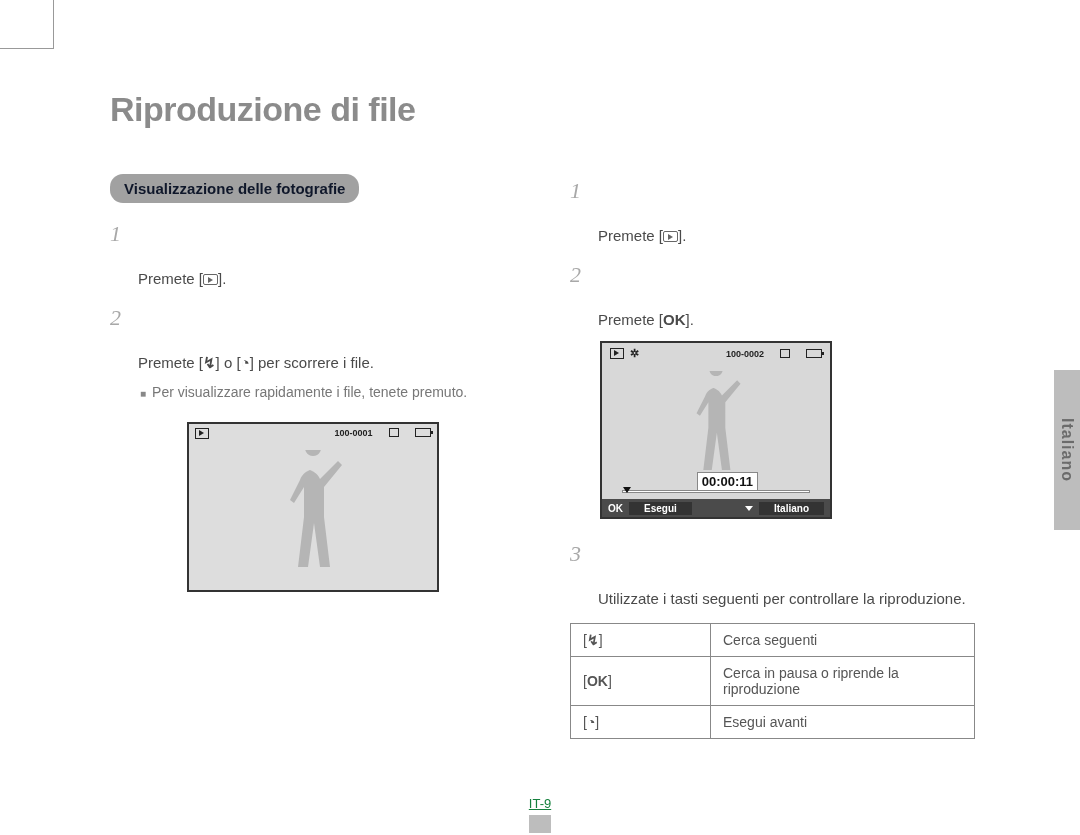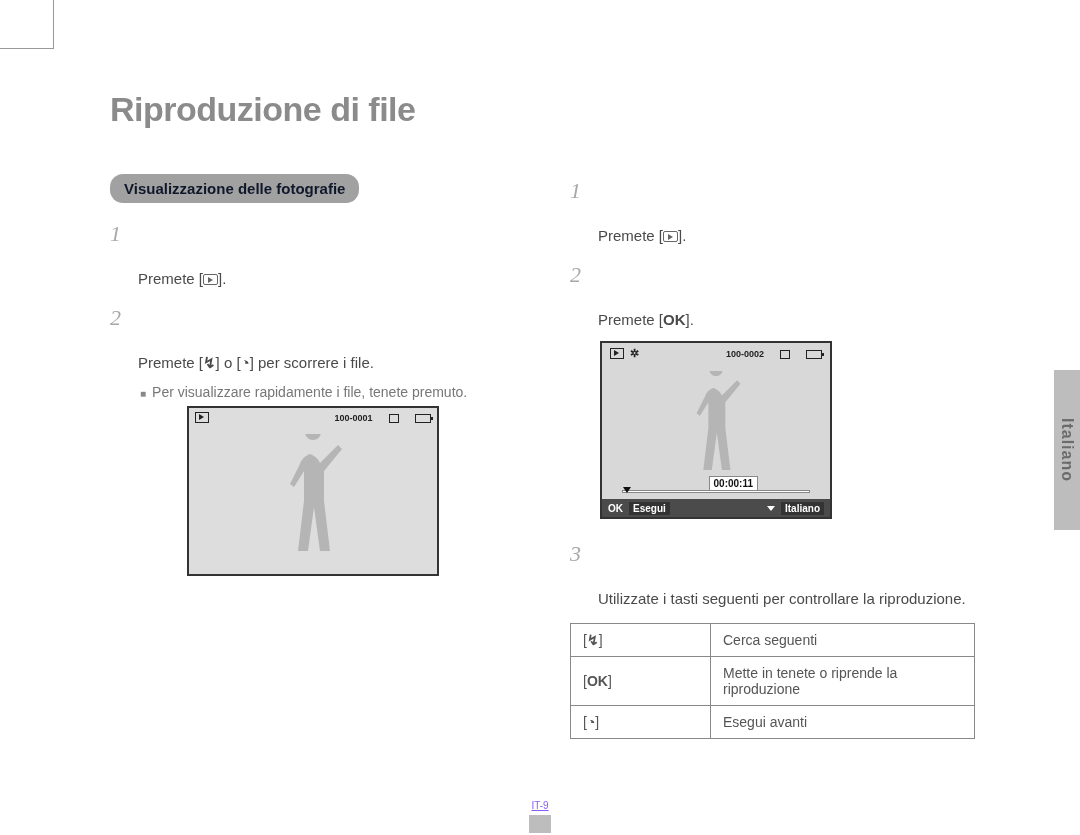--- a/index.html
+++ b/index.html
@@ -21,51 +21,51 @@
 .step-body { padding-top: 3px; margin-top: 48px; }
 .sub { margin-left: 30px; font-size: 14px; color: #777; margin-bottom: 4px; }
 .sub-bullet { font-size: 10px; margin-right: 6px; color: #888; }
 
 .icon-box { display: inline-block; border: 1px solid #666; border-radius: 2px; width: 15px; height: 11px; vertical-align: -1px; position: relative; }
 .icon-box::after { content:''; position:absolute; left:4px; top:2px; width:0; height:0; border-left:5px solid #666; border-top:3px solid transparent; border-bottom:3px solid transparent; }
 .icon-flash { font-weight: bold; }
 .icon-timer { font-weight: bold; display:inline-block; }
 .ok { font-weight: bold; }
 
-.lcd { width: 252px; height: 170px; border: 2px solid #333; margin: 6px auto 0; background: #ddd; position: relative; }
+.lcd { width: 252px; height: 170px; border: 2px solid #333; margin: 22px auto 0; background: #ddd; position: relative; }
 .lcd-top { position: absolute; top: 4px; left: 6px; right: 6px; display: flex; justify-content: space-between; font-size: 9px; font-weight: bold; color: #222; }
 .lcd-play { display:inline-block; width:14px; height:11px; border:1px solid #222; position:relative; }
 .lcd-play::after { content:''; position:absolute; left:3px; top:1px; width:0; height:0; border-left:5px solid #222; border-top:3px solid transparent; border-bottom:3px solid transparent; }
-.lcd-right { display:flex; gap:16px; align-items:flex-end; }
+.lcd-right { display:flex; gap:16px; align-items:flex-start; }
 .lcd-batt { display:inline-block; width:16px; height:9px; border:1px solid #222; position:relative; }
 .lcd-batt::after { content:''; position:absolute; right:-3px; top:2px; width:2px; height:3px; background:#222; }
 .silhouette { position:absolute; left:50%; bottom:10px; transform:translateX(-50%); }
 .silhouette svg { display:block; }
 
 .lcd2 { width: 232px; height: 178px; border: 2px solid #333; margin: 4px 0 18px 30px; background: #d8d8d8; position: relative; }
 .lcd2-inner { position:absolute; top: 18px; left:8px; right:8px; bottom: 38px; }
 .lcd2-top { position: absolute; top: 4px; left: 8px; right: 8px; display: flex; justify-content: space-between; font-size: 9px; font-weight: bold; color: #222; align-items:center; }
 .progress-holder { position:absolute; bottom: 24px; left: 20px; right: 20px; }
 .progress-bar { height: 3px; background: #fff; border:1px solid #888; position:relative; }
 .progress-bar .knob { position:absolute; left: 0; top:-4px; width:0;height:0; border-left:4px solid transparent; border-right:4px solid transparent; border-top:6px solid #111; }
-.timestamp { background:#fff; color:#111; font-size:10px; font-weight:bold; padding:1px 4px; border:1px solid #888; position:absolute; right: 72px; bottom: 26px; }
+.timestamp { background:#fff; color:#111; font-size:13px; font-weight:bold; padding:1px 4px; border:1px solid #888; position:absolute; right: 72px; bottom: 26px; }
 .soft-bar { position:absolute; bottom:0; left:0; right:0; height:18px; background:#4b4b4b; color:#fff; font-size:10px; display:flex; align-items:center; padding: 0 6px; gap:6px; }
 .soft-bar .ok2 { font-weight:bold; }
-.soft-bar .lbl { background:#333; padding:1px 4px; font-weight:bold; }
+.soft-bar .lbl { background:#333; padding:1px 15px; font-weight:bold; }
 .soft-bar .sep { flex:1; }
 .soft-bar .tri { display:inline-block; width:0;height:0; border-left:4px solid transparent; border-right:4px solid transparent; border-top:5px solid #fff; }
 
 .ctrl-table { width: 100%; border-collapse: collapse; margin-top: 12px; margin-left: 0; }
 .ctrl-table td { border: 1px solid #888; padding: 8px 12px; font-size: 14px; color: #555; vertical-align: middle; }
 .ctrl-table td:first-child { width: 140px; }
 
 .side-tab { position: absolute; right: 0; top: 370px; height: 160px; width: 26px; background: #bdbdbd; display:flex; align-items:center; justify-content:center; }
 .side-tab span { writing-mode: vertical-rl; font-weight: bold; color: #6b6b6b; font-size: 16px; letter-spacing: 1px; }
 
-.page-num { position: absolute; bottom: 24px; left: 50%; transform: translateX(-50%); color: #8b5cf6; font-size: 10px; text-decoration: underline; }
+.page-num { position: absolute; bottom: 24px; left: 50%; transform: translateX(-50%); color: #15803d; font-size: 13px; text-decoration: underline; }
 .pn-bar { position:absolute; bottom: 2px; left: 50%; transform: translateX(-50%); width: 22px; height: 18px; background: #bdbdbd; }
 </style>
 </head>
 <body>
 
 <div class="margin-line-v"></div>
 <div class="margin-line-h"></div>
 
 <div class="page">
   <h1>Riproduzione di file</h1>
@@ -165,21 +165,21 @@
       </div>
 
       <table class="ctrl-table">
         <tbody>
             <tr>
           <td>[<span class="icon-flash">↯</span>]</td>
           <td>Cerca seguenti</td>
         </tr>
         <tr>
           <td>[<span class="ok">OK</span>]</td>
-          <td>Mette in tenete o riprende la riproduzione</td>
+          <td>Cerca in pausa o riprende la riproduzione</td>
         </tr>
         <tr>
           <td>[<span class="icon-timer">◔</span>]</td>
           <td>Esegui avanti</td>
         </tr>
       </tbody>
         </table>
     </div>
   </div>
 </div>

